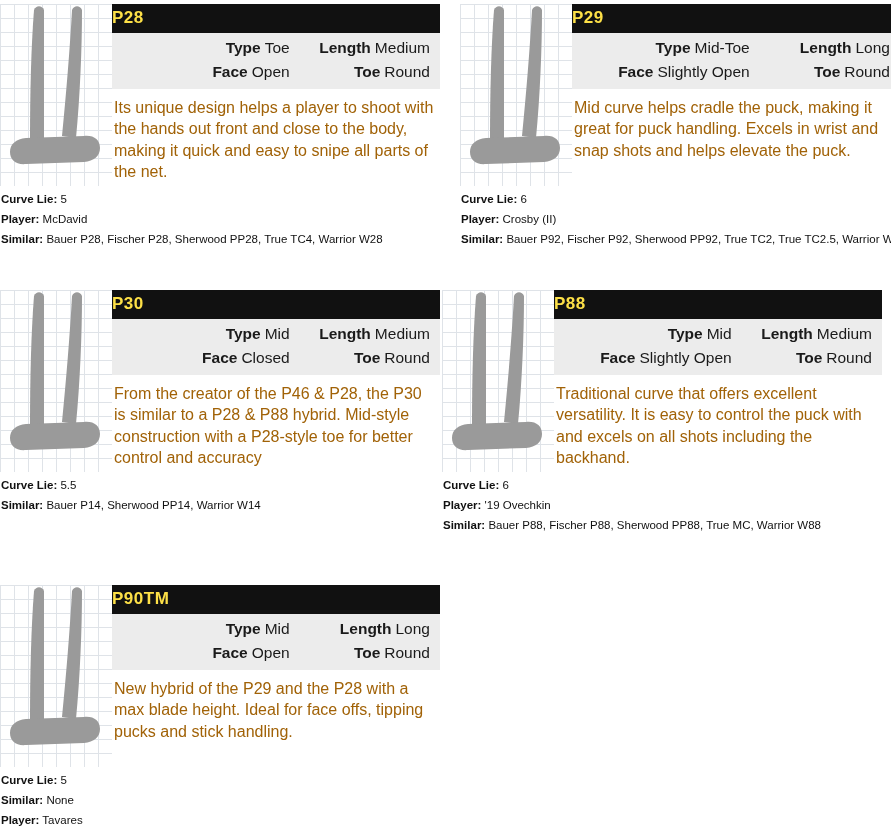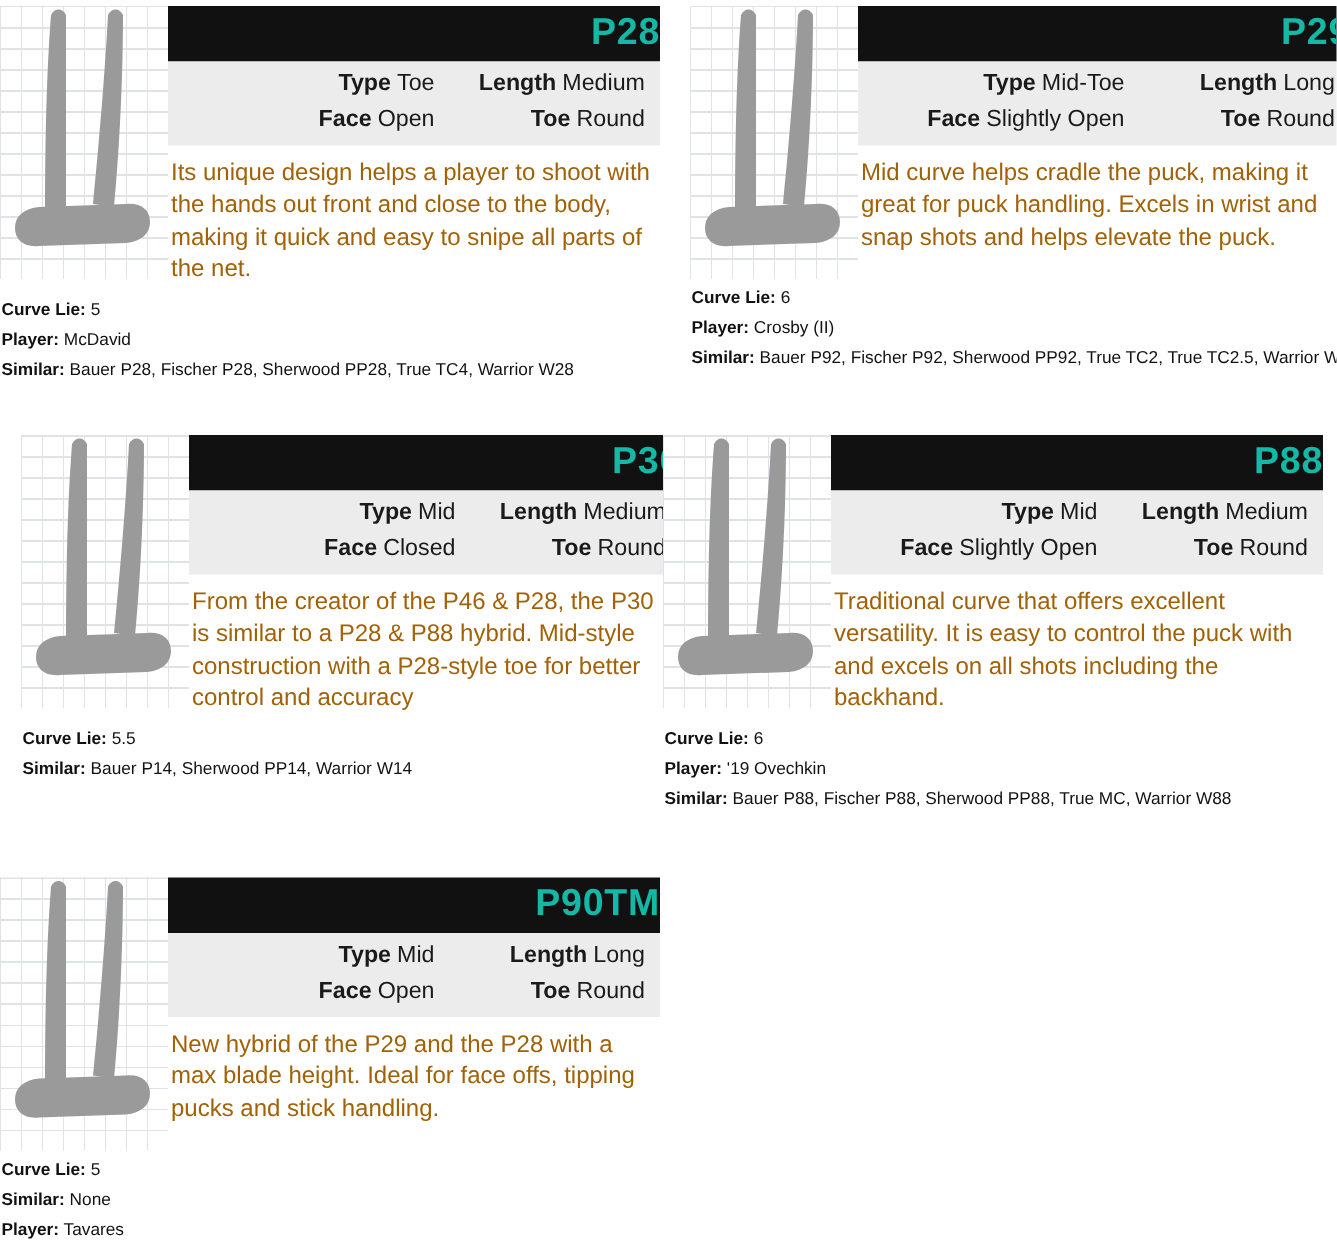--- a/index.html
+++ b/index.html
@@ -36,23 +36,23 @@
       repeating-linear-gradient(to bottom, #dfe3e8 0 1px, transparent 1px 14px),
       #ffffff;
   }
   .blade-svg { position: absolute; left: 0; top: 0; }
   .info {
     flex: 1 1 auto;
     min-width: 0;
   }
   .title-bar {
     background: #111111;
-    color: #14b8a6;
-    text-align: right;
-    font-size: 25px;
+    color: #fde047;
+    text-align: left;
+    font-size: 17px;
     font-weight: bold;
     letter-spacing: 0.5px;
     padding: 5px 0 7px 0;
     line-height: 1;
   }
   .spec-table {
     background: #ececec;
     padding: 3px 0 5px 0;
   }
   .spec-row {
@@ -192,21 +192,21 @@
         <span class="meta-key">Player:</span>
         <span class="meta-val">Crosby (II)</span>
       </div>
       <div class="meta-line">
         <span class="meta-key">Similar:</span>
         <span class="meta-val">Bauer P92, Fischer P92, Sherwood PP92, True TC2, True TC2.5, Warrior W03</span>
       </div>
     </div>
   </div>
 
-  <div class="card" style="left:14px; top:290px;">
+  <div class="card" style="left:0px; top:290px;">
     <div class="card-top">
       <div class="blade-box">
         <svg class="blade-svg" width="112" height="182" viewBox="0 0 112 182">
           <path d="M34 6 C31 44, 30 92, 30 136 L44 136 C44 92, 44 44, 44 6 C42 1, 36 1, 34 6 Z" fill="#9a9a9a"></path>
           <path d="M72 6 C70 44, 66 92, 62 132 L76 134 C80 92, 82 44, 82 6 C80 1, 74 1, 72 6 Z" fill="#9a9a9a"></path>
           <path d="M10 148 C10 140, 16 135, 26 134 L84 132 C94 131, 100 136, 100 144 C100 152, 94 157, 84 158 L26 160 C16 161, 10 156, 10 148 Z" fill="#9a9a9a"></path>
         </svg>
       </div>
       <div class="info">
         <div class="title-bar">P30</div>

